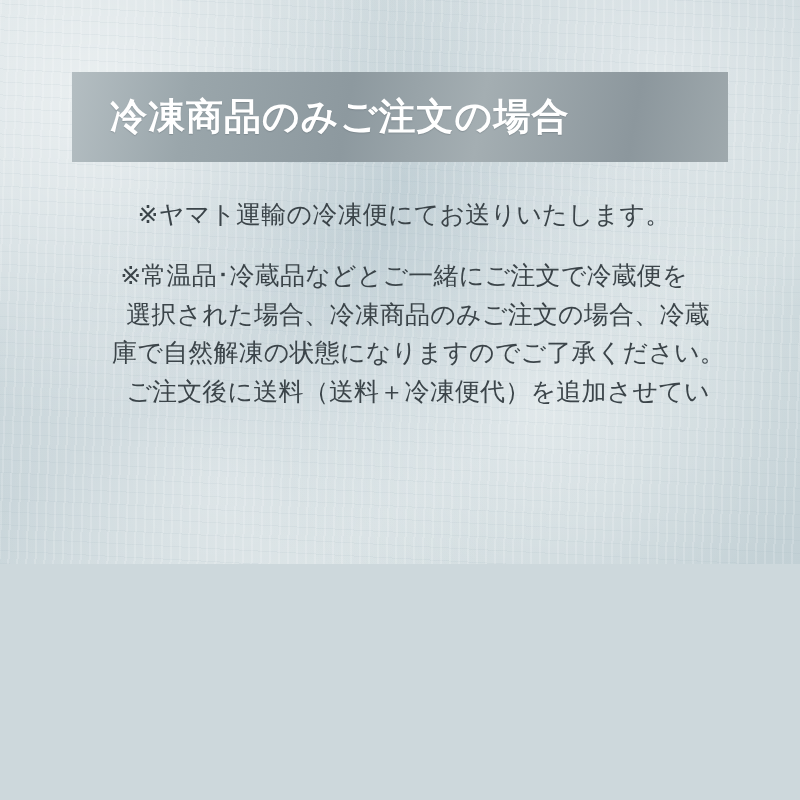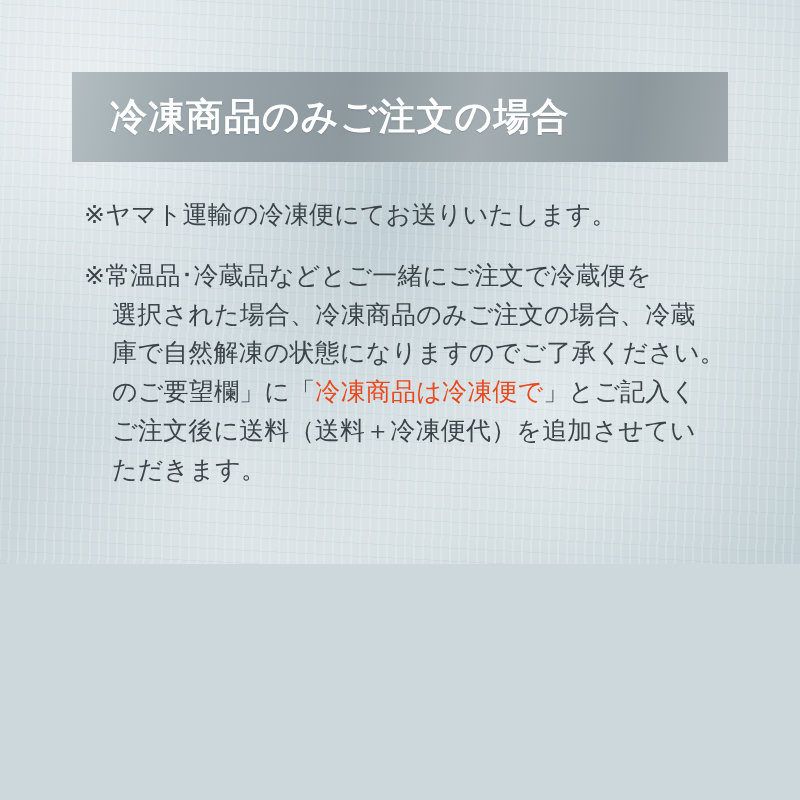--- a/index.html
+++ b/index.html
@@ -64,20 +64,21 @@
   
   #body-text {
     position: absolute;
     left: 84px;
     top: 196px;
     width: 640px;
     color: #3b4449;
     font-size: 25px;
     line-height: 1.55;
     letter-spacing: 0.2px;
+    text-align: center;
   }
   .para {
     margin-bottom: 22px;
     text-indent: 0;
   }
   .para.tight {
     margin-bottom: 18px;
   }
   .para .line {
     display: block;
@@ -131,23 +132,21 @@
       <span class="line">※ヤマト運輸の冷凍便にてお送りいたします。</span>
     </div>
 
     <div class="para">
     </div>
 
     <div class="para tight">
       <span class="line">※常温品･冷蔵品などとご一緒にご注文で冷蔵便を</span>
       <span class="line indent">選択された場合、冷凍商品のみご注文の場合、冷蔵</span>
       <span class="line indent">庫で自然解凍の状態になりますのでご了承ください。</span>
-      <span class="line indent"><span>のご要望欄」に「</span><span class="accent">冷凍商品は冷凍便で</span><span>」とご記入く</span></span>
       <span class="line indent">ご注文後に送料（送料＋冷凍便代）を追加させてい</span>
-      <span class="line indent">ただきます。</span>
     </div>
 
   </div>
 
   <div class="snow" id="snow-big">❆</div>
   <div class="snow" id="snow-left">❆</div>
   <div class="snow" id="snow-mid">❆</div>
   <div class="snow" id="snow-mid2">❆</div>
   <div class="snow" id="snow-right">❆</div>
   <div class="snow" id="snow-farright">❆</div>

